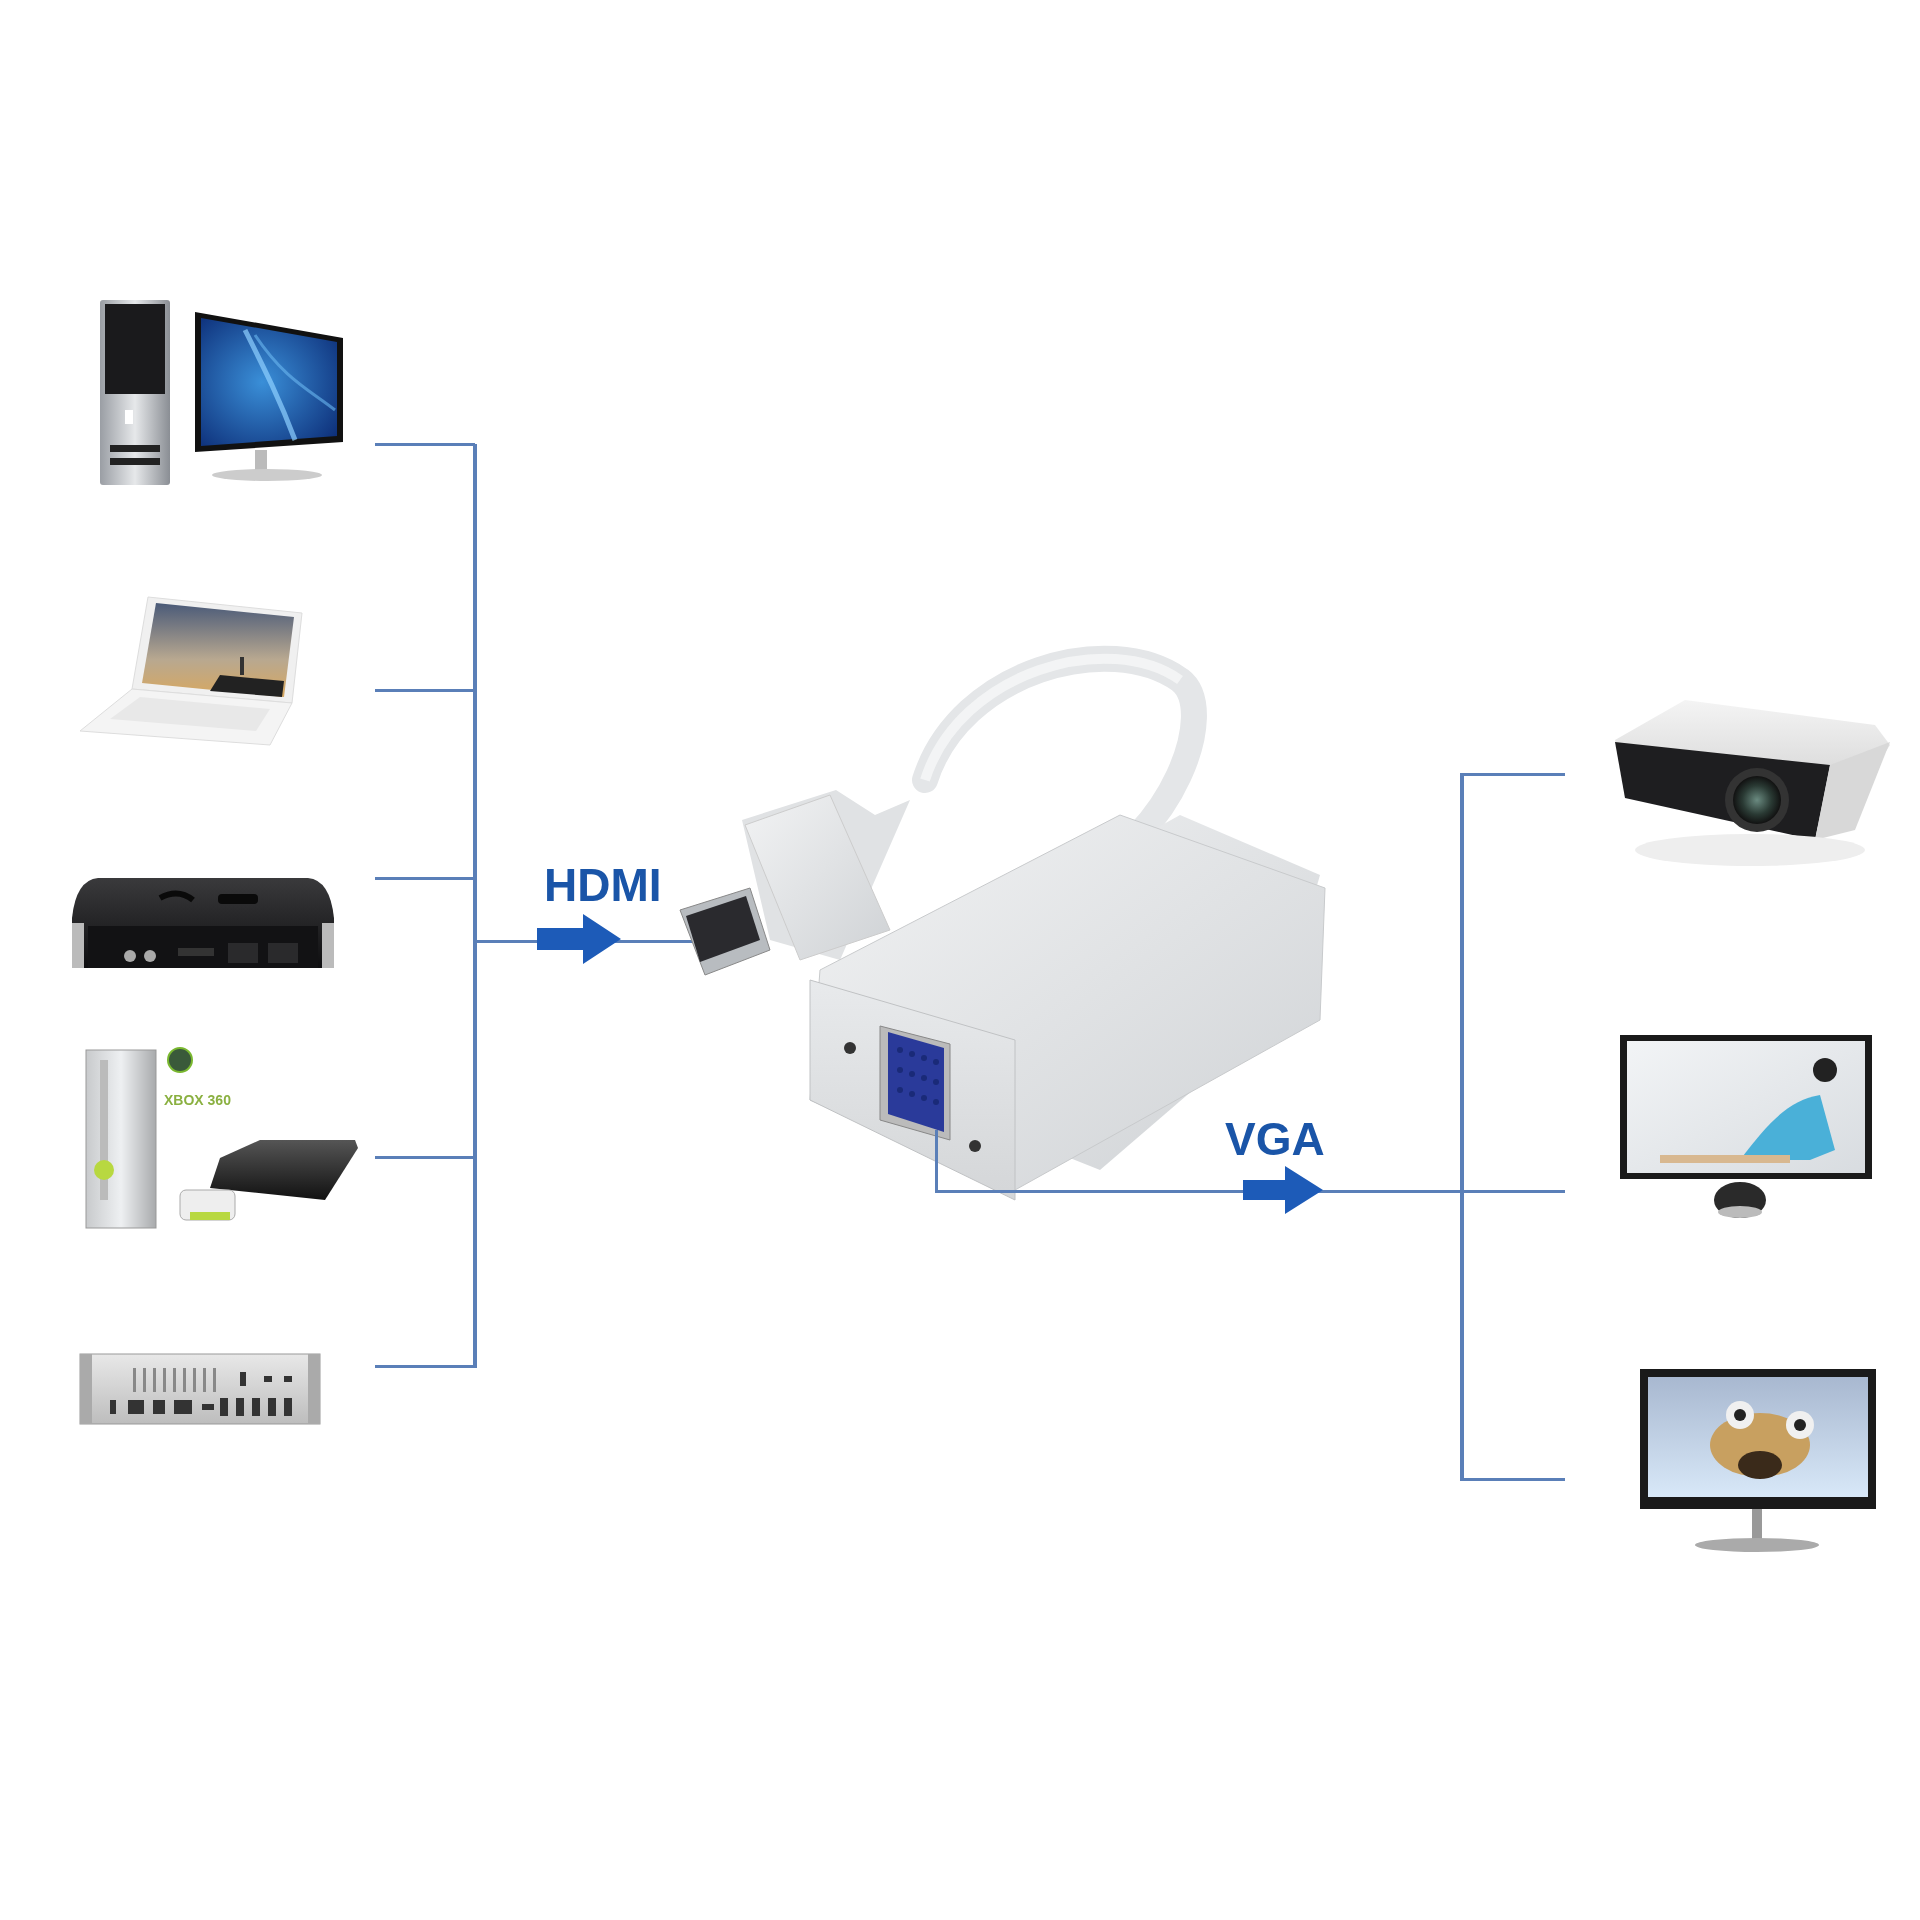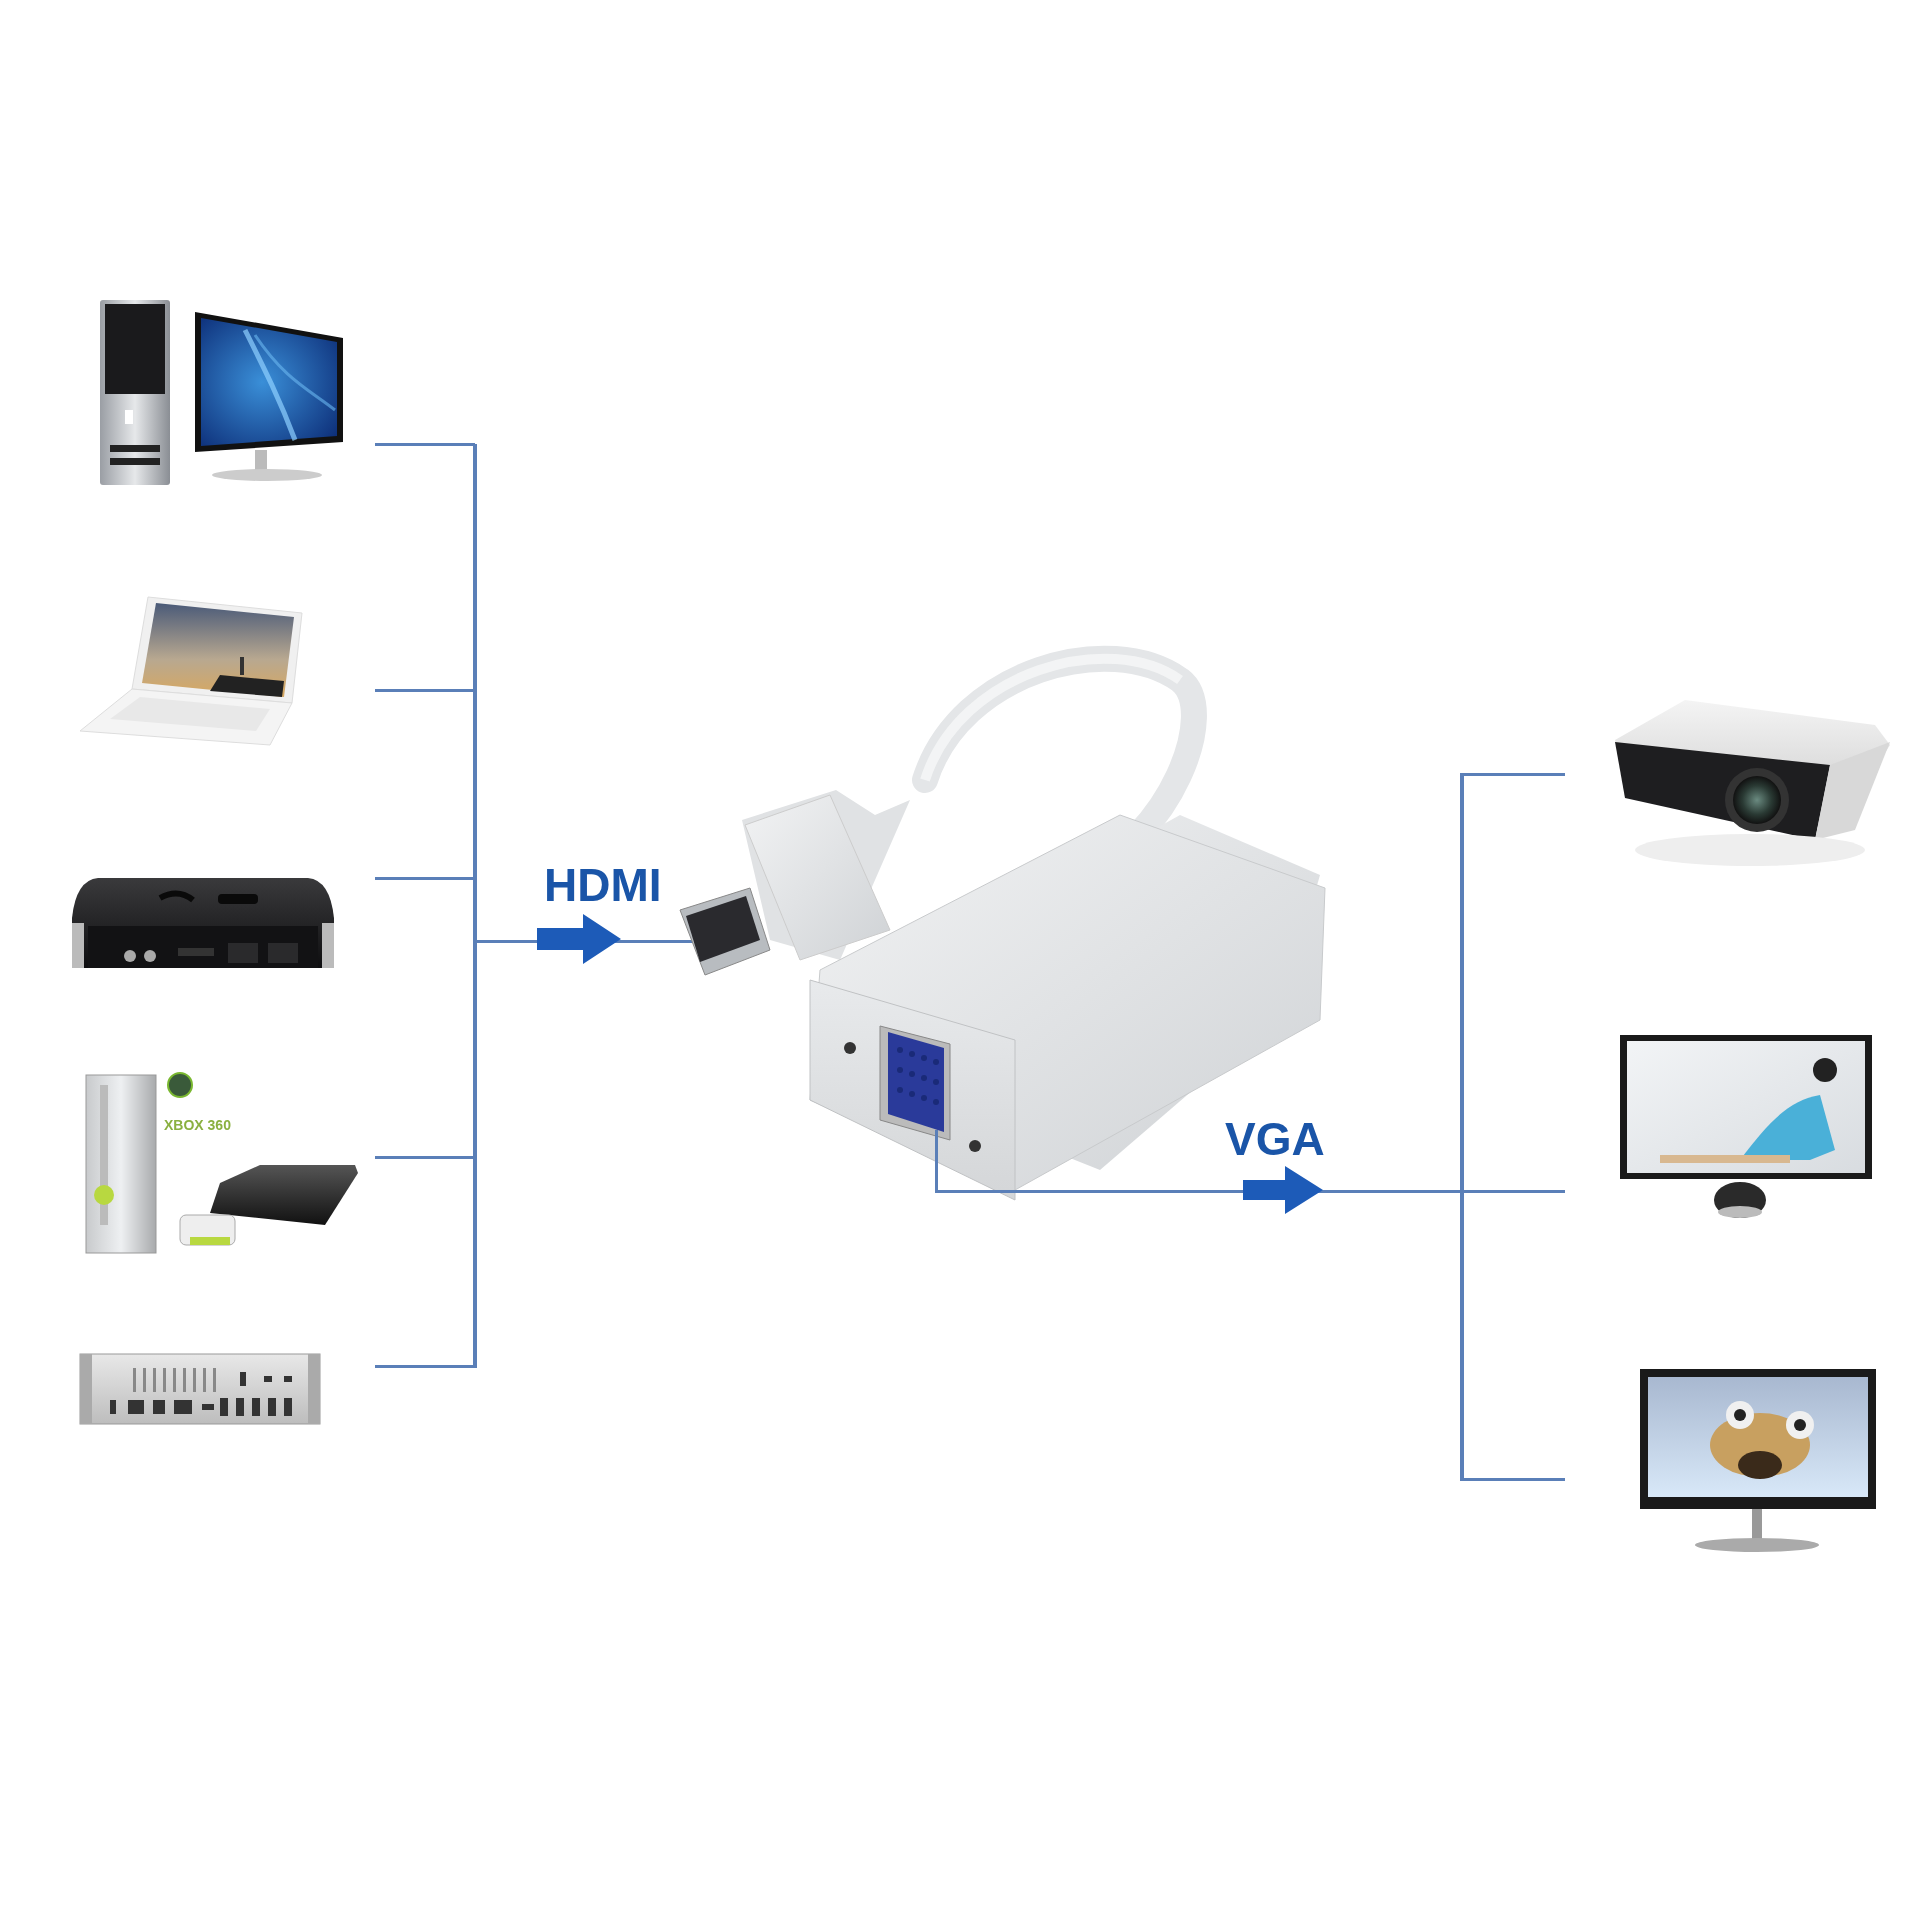--- a/index.html
+++ b/index.html
@@ -81,21 +81,21 @@
   <rect x="254" y="55" width="12" height="45" fill="#bbb"></rect>
   <circle cx="62" cy="88" r="6" fill="#aaa"></circle>
   <circle cx="82" cy="88" r="6" fill="#aaa"></circle>
   <rect x="110" y="80" width="36" height="8" fill="#333"></rect>
   <rect x="160" y="75" width="30" height="20" fill="#2a2a2c"></rect>
   <rect x="200" y="75" width="30" height="20" fill="#2a2a2c"></rect>
   <path d="M92,30 Q110,20 125,32" stroke="#0a0a0a" stroke-width="6" fill="none"></path>
   <rect x="150" y="26" width="40" height="10" rx="4" fill="#0a0a0a"></rect>
 </svg>
 
-<div class="device" style="left:80px; top:1065px; width:300px; height:200px;text-align:right;">
+<div class="device" style="left:80px; top:1040px; width:300px; height:200px;text-align:right;">
   <svg width="300" height="200" viewBox="0 0 300 200" style="position:absolute; left:0; top:0;">
     <defs>
       <linearGradient id="xbox" x1="0" x2="1">
           <stop offset="0" stop-color="#c8cacc"></stop>
           <stop offset="0.5" stop-color="#eef0f2"></stop>
           <stop offset="1" stop-color="#a8aaac"></stop>
         </linearGradient>
       <linearGradient id="ps3" x1="0" y1="0" x2="0" y2="1">
           <stop offset="0" stop-color="#555"></stop>
           <stop offset="1" stop-color="#111"></stop>

